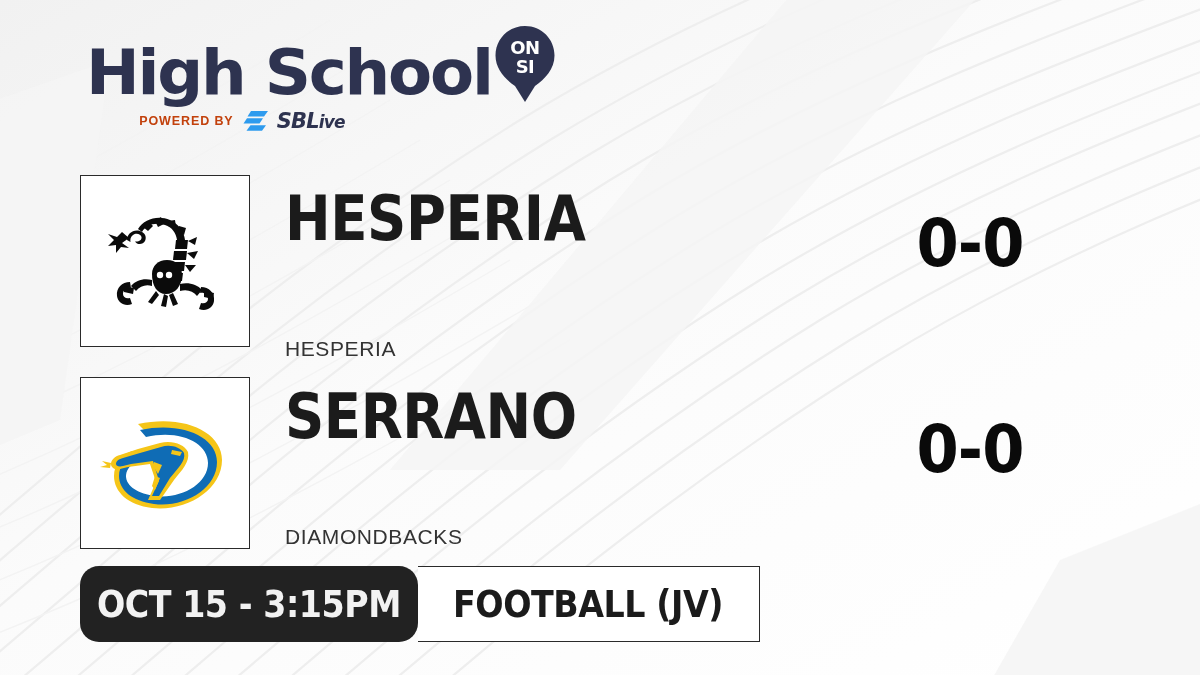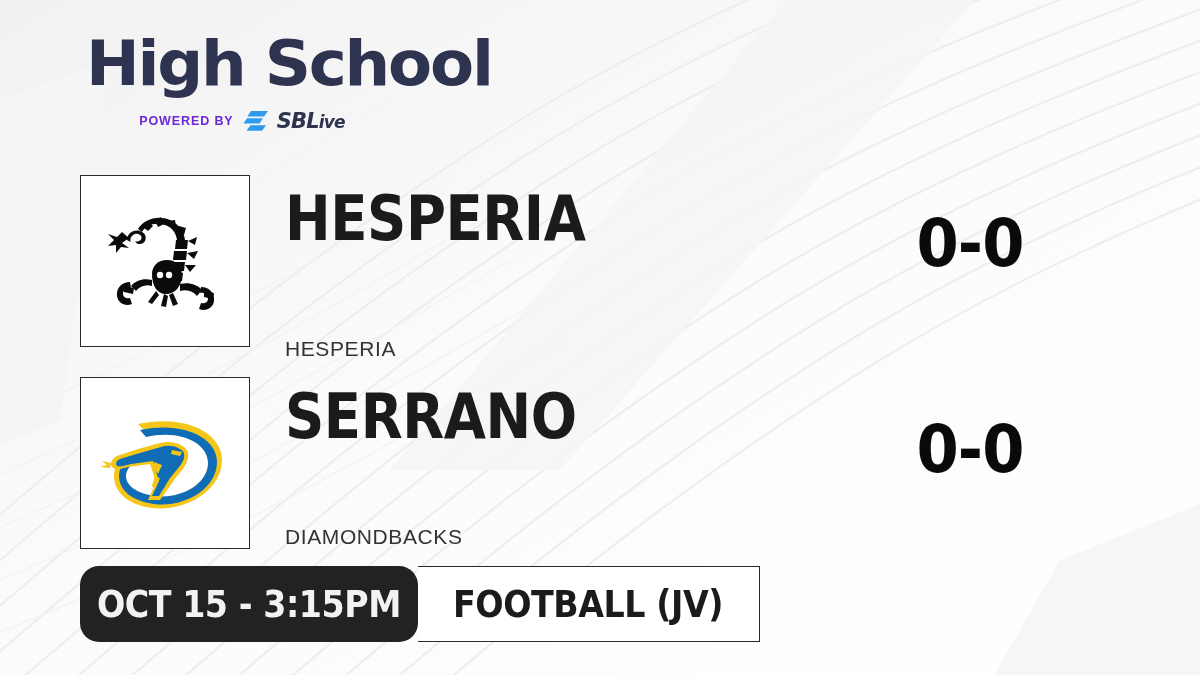--- a/index.html
+++ b/index.html
@@ -16,21 +16,21 @@
     background:#fdfdfd;
     overflow:hidden;
   }
 
   
   .bg-layer { position:absolute; inset:0; pointer-events:none; }
   .bg-svg { width:100%; height:100%; display:block; }
 
   
   .brand { position:absolute; left:86px; top:32px; width:430px; height:105px; }
-  .brand-row { display:flex; align-items:flex-start; height:72px; }
+  .brand-row { display:flex; align-items:flex-end; height:72px; }
   .brand-word {
     font-family:"DejaVu Sans", sans-serif;
     font-weight:700;
     font-size:63px;
     letter-spacing:-2.2px;
     color:#2E3350;
     line-height:1;
     white-space:nowrap;
     transform:scaleX(1.02);
     transform-origin:left center;
@@ -38,21 +38,21 @@
   .pin { position:relative; width:62px; height:80px; margin-left:10px; flex:0 0 auto; }
   .pin svg { display:block; }
 
   .powered {
     display:flex; align-items:center; justify-content:center;
     gap:9px; margin-top:6px; padding-right:118px;
   }
   .powered-label {
     font-family:"Liberation Sans", sans-serif;
     font-weight:700; font-size:12.5px;
-    letter-spacing:0.9px; color:#6d28d9;
+    letter-spacing:0.9px; color:#c2410c;
     white-space:nowrap;
     text-align:center;
   }
   .sbl-lockup { display:flex; align-items:center; gap:8px; }
   .sbl-wordmark {
     font-family:"DejaVu Sans", sans-serif;
     font-weight:700; font-style:italic;
     font-size:21px; letter-spacing:-0.8px;
     color:#2E3350; line-height:1;
   }
@@ -194,20 +194,27 @@
         <path d="M820 -40 L1010 -40 L560 470 L390 470 Z"></path>
         <path d="M1060 560 L1260 480 L1260 700 L980 700 Z"></path>
         <path d="M-60 120 L110 60 L60 420 L-60 470 Z"></path>
       </g>
     </svg>
   </div>
 
   <div class="brand">
     <div class="brand-row">
       <div class="brand-word">High School</div>
+      <div class="pin">
+        <svg width="62" height="80" viewBox="0 0 62 80" xmlns="http://www.w3.org/2000/svg">
+          <path d="M31 2 C14.5 2 1.5 15 1.5 31.5 C1.5 45 11 55 21 62 L31 78 L41 62 C51 55 60.5 45 60.5 31.5 C60.5 15 47.5 2 31 2 Z" fill="#2E3350"></path>
+          <text x="31" y="30" text-anchor="middle" font-family="DejaVu Sans, sans-serif" font-size="18" font-weight="700" fill="#ffffff" letter-spacing="-0.5">ON</text>
+          <text x="31" y="49" text-anchor="middle" font-family="DejaVu Sans, sans-serif" font-size="18" font-weight="700" fill="#ffffff" letter-spacing="-0.5">SI</text>
+        </svg>
+      </div>
     </div>
     <div class="powered">
       <span class="powered-label">POWERED BY</span>
       <span class="sbl-lockup">
         <svg width="26" height="22" viewBox="0 0 26 22" xmlns="http://www.w3.org/2000/svg">
           <path d="M8 1 L25 1 L21 6.5 L4.5 6.5 Z" fill="#2E9BEE"></path>
           <path d="M4 8.2 L20 8.2 L16.5 13.5 L0.5 13.5 Z" fill="#2E9BEE"></path>
           <path d="M7.5 15.2 L23 15.2 L19 20.8 L3.5 20.8 Z" fill="#2E9BEE"></path>
         </svg>
         <span class="sbl-wordmark"><span>SBL</span><span class="lc">ive</span></span>

